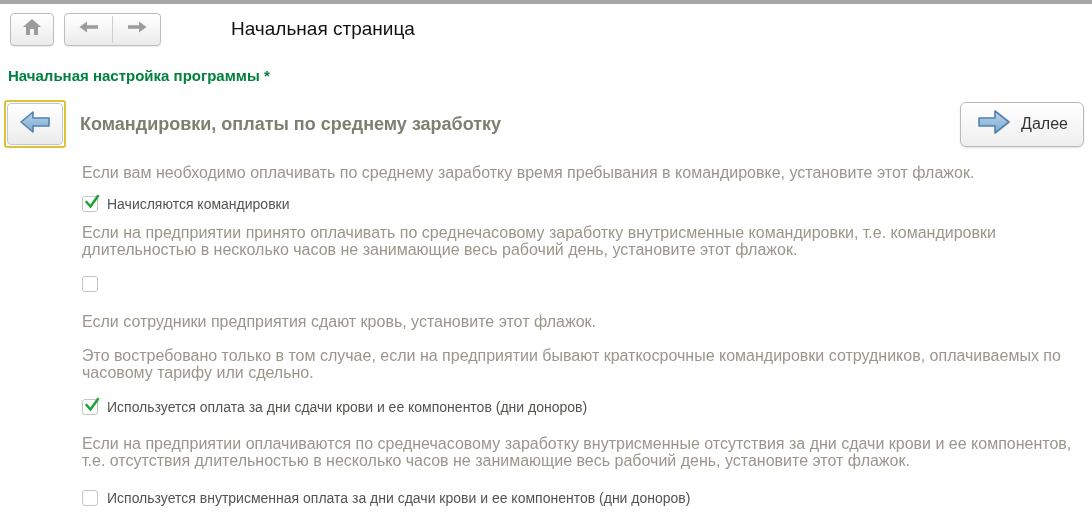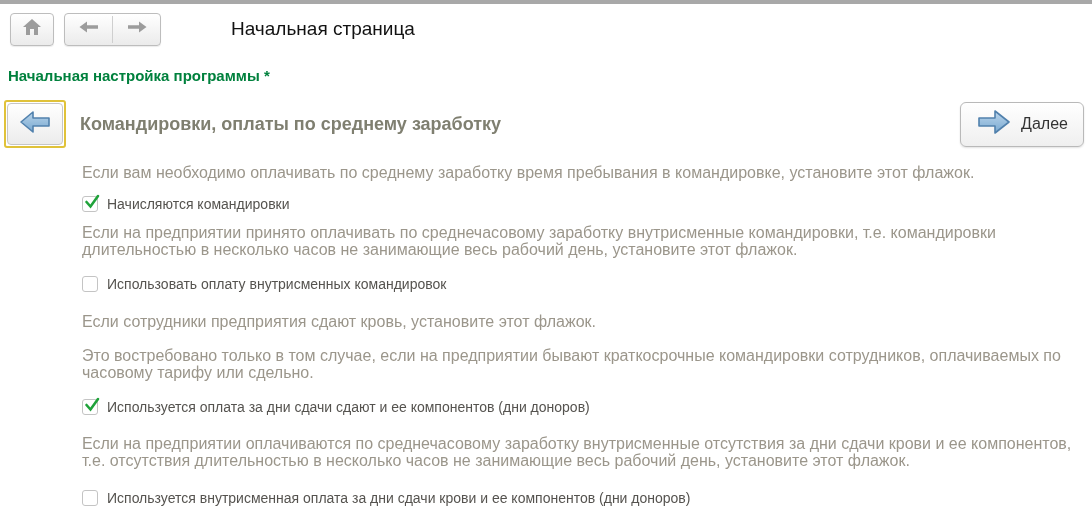--- a/index.html
+++ b/index.html
@@ -192,34 +192,33 @@
     </span>
     <span class="cb-label">Начисляются командировки</span>
   </div>
 
   <div class="para p2">Если на предприятии принято оплачивать по среднечасовому заработку внутрисменные командировки, т.е. командировки длительностью в несколько часов не занимающие весь рабочий день, установите этот флажок.</div>
 
   <div class="cb-row r2">
     <span class="checkbox" data-checked="false">
       
     </span>
-    <span class="cb-label">Использовать оплату внутрисменных командировок</span>
   </div>
 
   <div class="para p4">Если сотрудники предприятия сдают кровь, установите этот флажок.</div>
 
   <div class="para p3">Это востребовано только в том случае, если на предприятии бывают краткосрочные командировки сотрудников, оплачиваемых по часовому тарифу или сдельно.</div>
 
   <div class="cb-row r3">
     <span class="checkbox" data-checked="true">
       <svg width="17" height="18" viewBox="0 0 17 18">
         <path d="M2.5 9 L6.5 13.5 L14 3" stroke="#1fa23a" stroke-width="2.6" fill="none" stroke-linecap="round"></path>
       </svg>
     </span>
-    <span class="cb-label">Используется оплата за дни сдачи сдают и ее компонентов (дни доноров)</span>
+    <span class="cb-label">Используется оплата за дни сдачи крови и ее компонентов (дни доноров)</span>
   </div>
 
   <div class="para p5">Если на предприятии оплачиваются по среднечасовому заработку внутрисменные отсутствия за дни сдачи крови и ее компонентов, т.е. отсутствия длительностью в несколько часов не занимающие весь рабочий день, установите этот флажок.</div>
 
   <div class="cb-row r4">
     <span class="checkbox" data-checked="false">
       
     </span>
     <span class="cb-label">Используется внутрисменная оплата за дни сдачи крови и ее компонентов (дни доноров)</span>
   </div>

